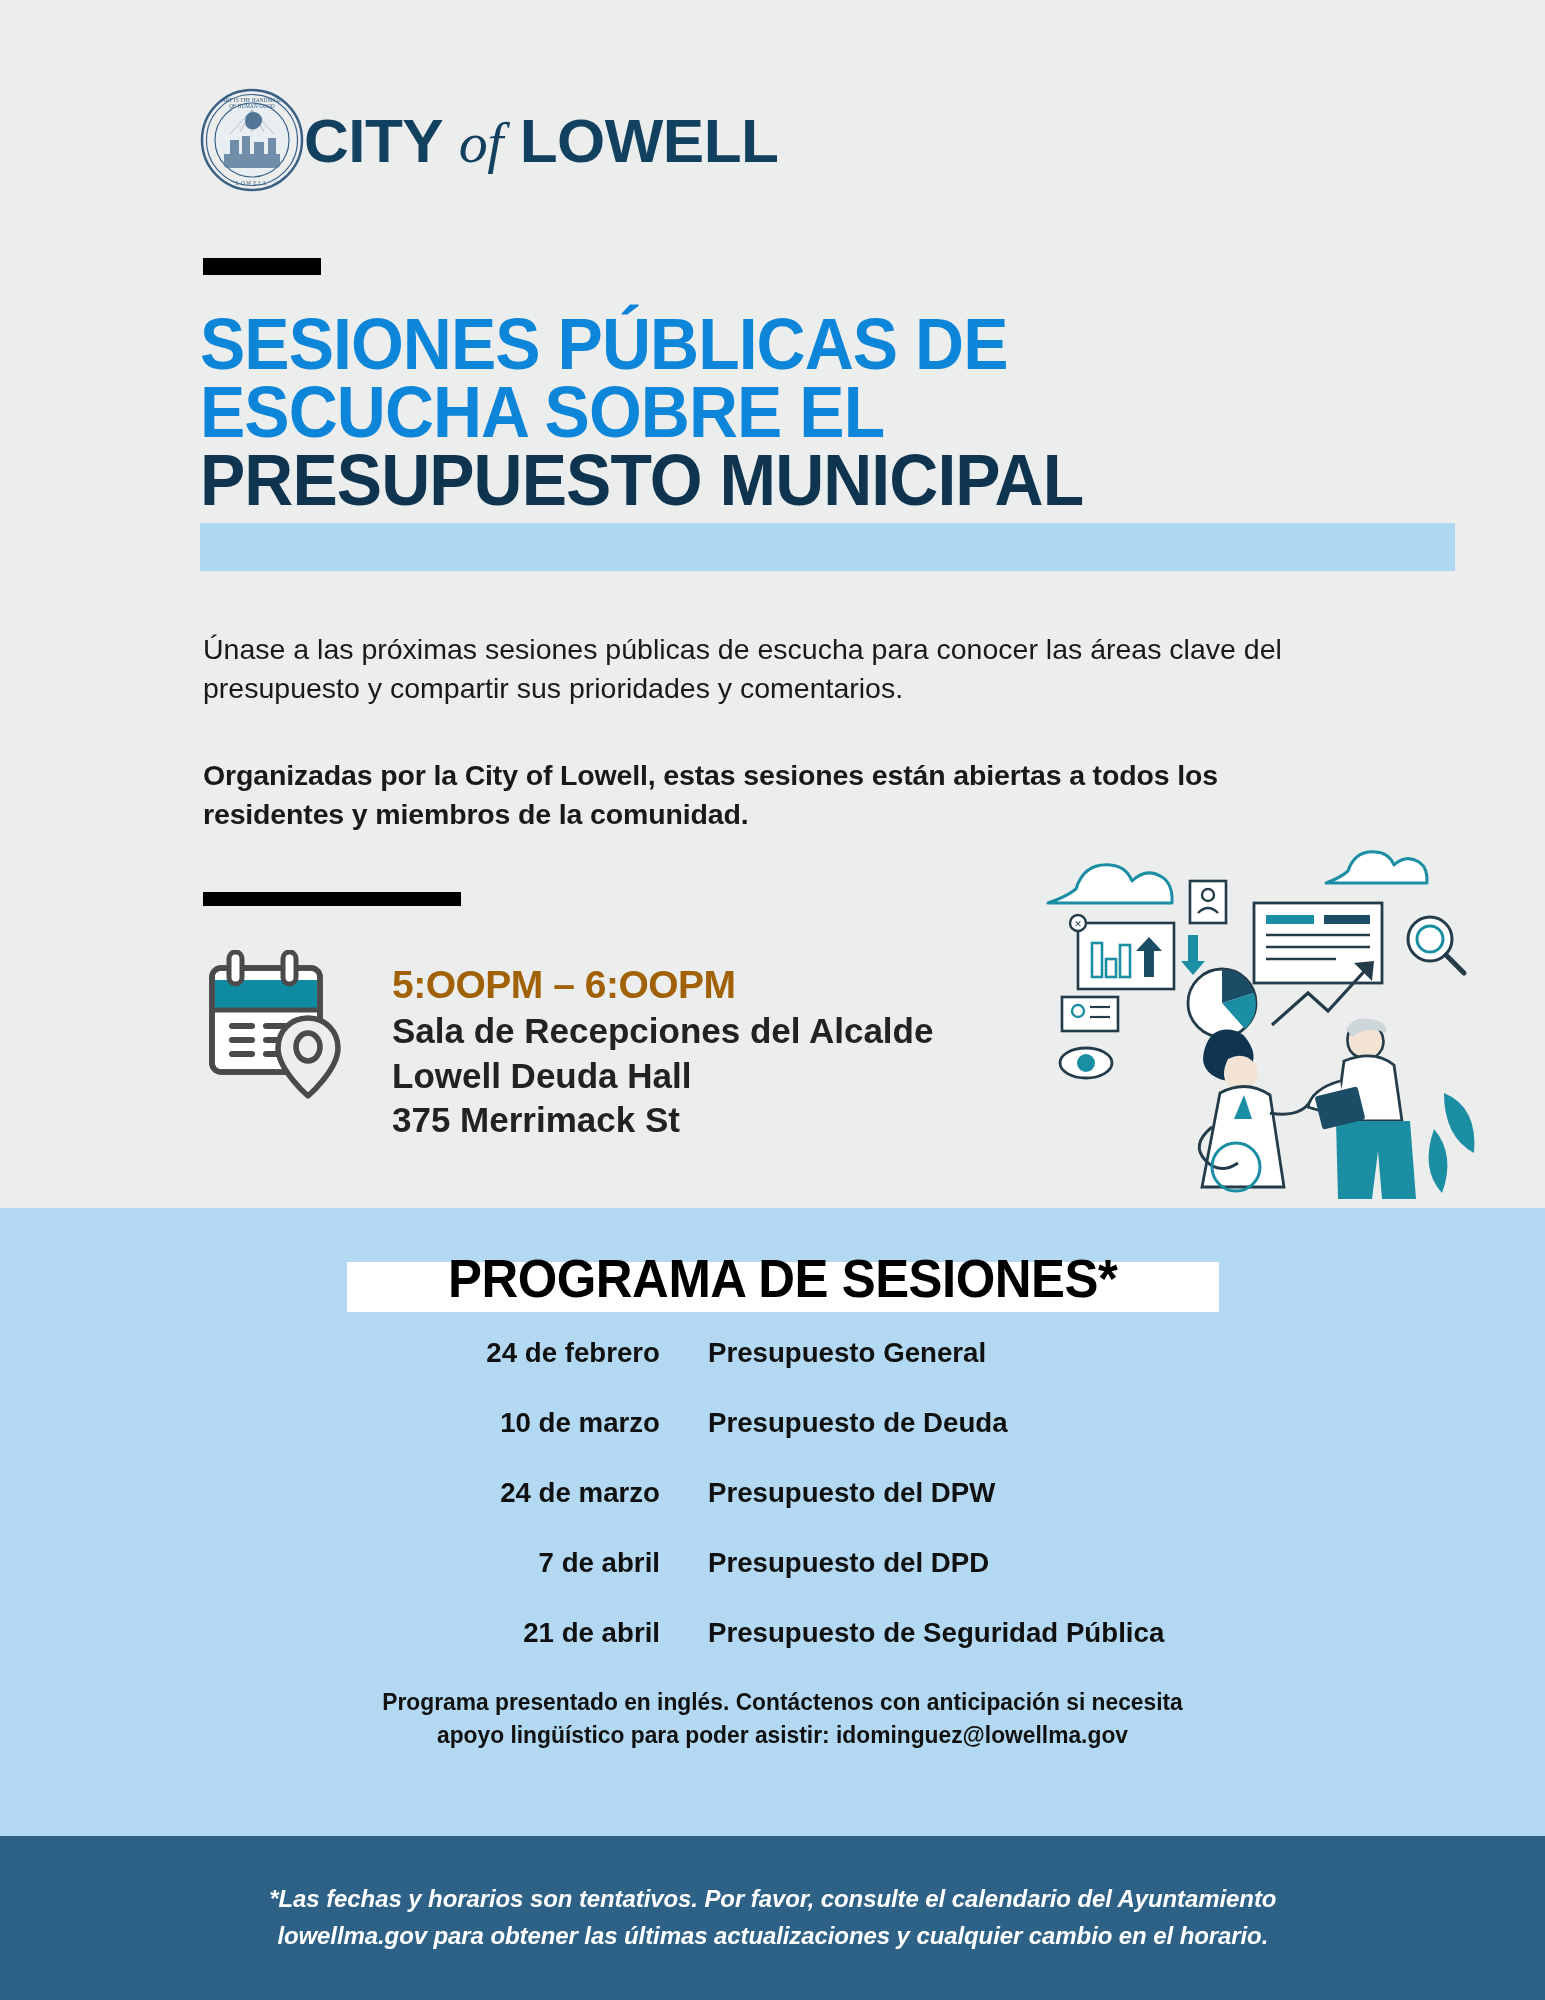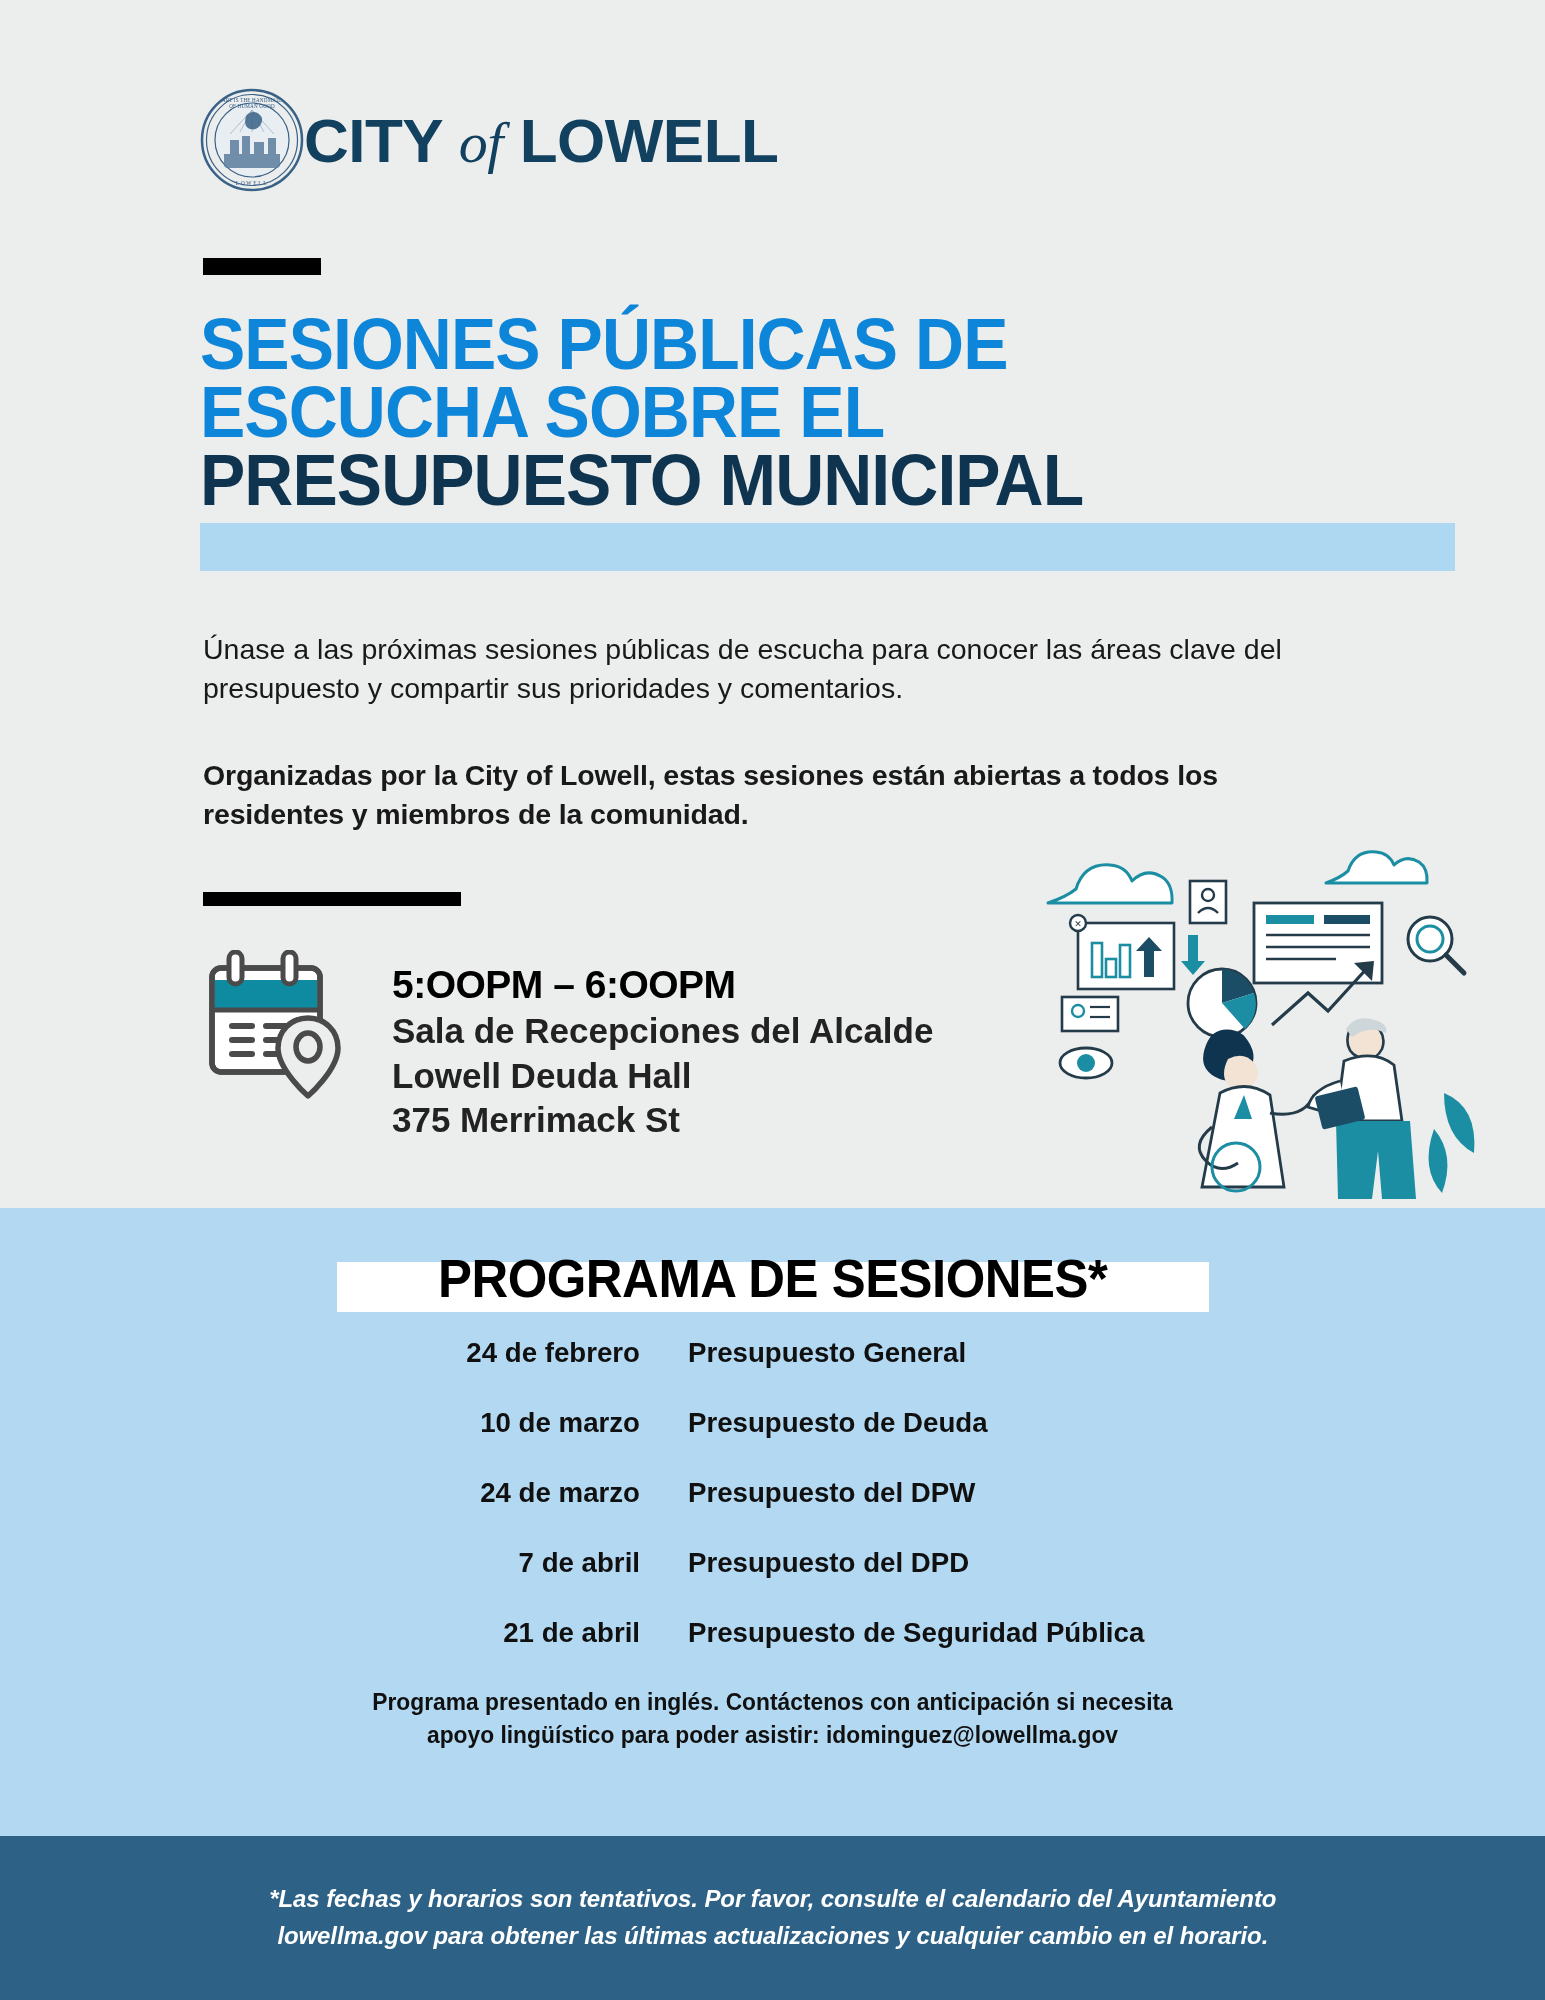--- a/index.html
+++ b/index.html
@@ -41,30 +41,31 @@
 
   
   .body-copy { position: absolute; left: 203px; top: 630px; width: 1110px; }
   .para { font-size: 28.5px; line-height: 1.37; color: #191919; }
   .para.bold { font-weight: 700; margin-top: 48px; letter-spacing: -0.15px; }
 
   
   .details { position: absolute; left: 200px; top: 950px; display: flex; gap: 32px; align-items: flex-start; }
   .cal-icon { width: 160px; height: 150px; flex: 0 0 160px; }
   .det-text { padding-top: 12px; }
-  .det-time { font-size: 39px; font-weight: 700; color: #000000; letter-spacing: -0.5px; line-height: 1.2; }
+  .det-time { font-size: 39px; font-weight: 700; color: #a16207; letter-spacing: -0.5px; line-height: 1.2; }
   .det-line { font-size: 35px; color: #222; line-height: 1.28; font-weight: 700; }
 
   
   .illus { position: absolute; left: 1040px; top: 845px; width: 440px; height: 355px; }
 
   
   .schedule {
     position: absolute; left: 0; top: 1208px; width: 1545px; height: 628px;
     background: #b3d9f2;
+    padding-left: 20px;
   }
   .sched-title-wrap { position: relative; width: 100%; text-align: center; margin-top: 40px; height: 72px; }
   .sched-title-bg {
     position: absolute; left: 50%; transform: translateX(-50%);
     top: 14px; width: 872px; height: 50px; background: #ffffff;
   }
   .sched-title {
     position: relative; z-index: 2; display: inline-block;
     font-size: 53px; font-weight: 700; color: #000; letter-spacing: -0.5px;
     font-family: "Liberation Sans Narrow", "Liberation Sans", sans-serif;

